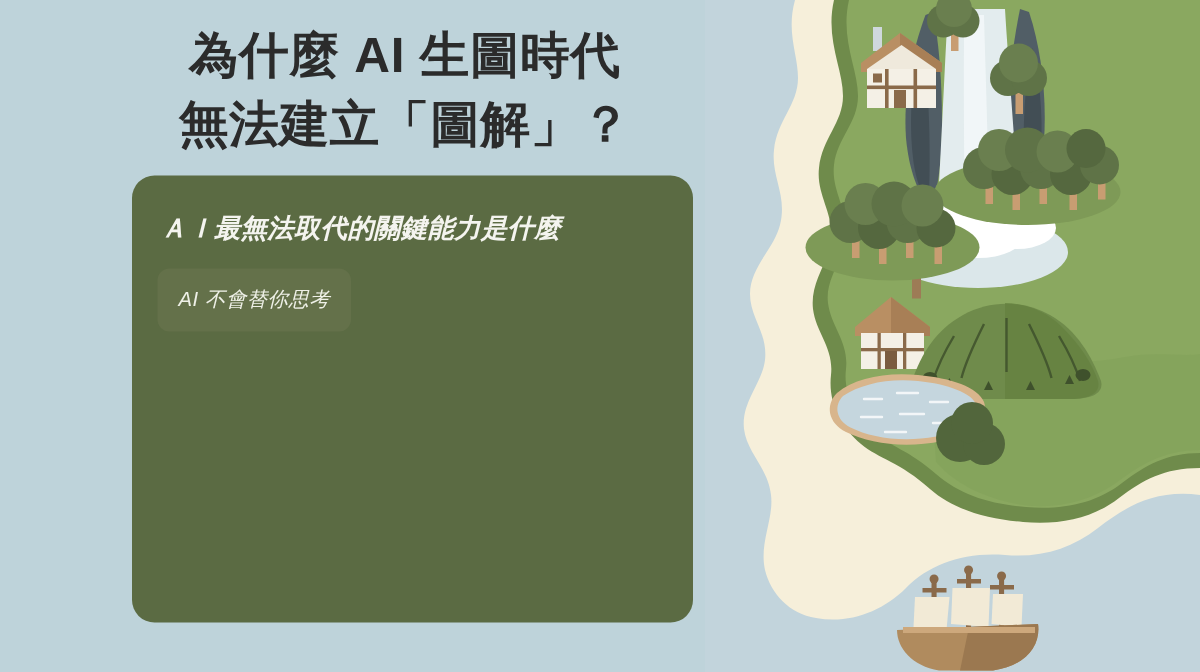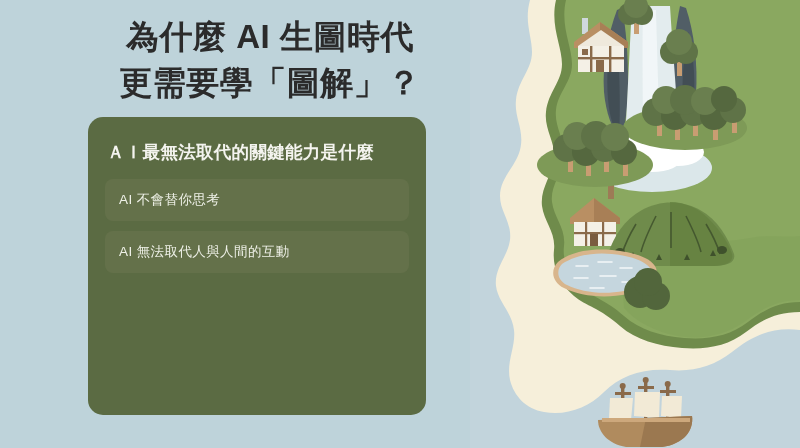--- a/index.html
+++ b/index.html
@@ -37,38 +37,39 @@
     font-weight: 700;
     line-height: 1.38;
     letter-spacing: 0.5px;
     white-space: nowrap;
   }
 
   
   #card {
     position: absolute;
     left: 88px; top: 117px;
-    width: 338px; height: 298px;
+    width: 374px; height: 298px;
     background: #5b6b43;
     border-radius: 15px;
     padding: 14px 17px 16px 17px;
+    font-style: italic;
   }
   #card-header {
     color: #f4f4ef;
     font-size: 17.5px;
     font-weight: 700;
     letter-spacing: 0.3px;
     padding: 6px 2px 0 2px;
     height: 46px;
     line-height: 30px;
     white-space: nowrap;
   }
   #card-list {
     display: flex;
-    flex-direction: column;
+    flex-direction: row;
     gap: 10px;
     margin-top: 2px;
   }
   .card-item {
     background: #64714a;
     border-radius: 8px;
     height: 42px;
     display: flex;
     align-items: center;
     padding: 0 14px;
@@ -269,28 +270,25 @@
         <path d="M128,420 L222,416 C224,430 214,444 192,447 L156,447 C138,444 128,432 128,420 Z" fill="#b08b5e"></path>
         <path d="M176,418 L222,416 C224,430 214,444 192,447 L170,447 Z" fill="#9b7850"></path>
         <rect x="132" y="418" width="88" height="4" fill="#cda87c"></rect>
       </g>
 
     </svg>
   </div>
 
   <div id="title-block">
     <div class="title-line">為什麼 AI 生圖時代</div>
-    <div class="title-line">更需要學「圖解」？</div>
+    <div class="title-line">無法建立「圖解」？</div>
   </div>
 
   <div id="card">
     <div id="card-header">ＡＩ最無法取代的關鍵能力是什麼</div>
     <div id="card-list">
       <div class="card-item">
         <span>AI 不會替你思考</span>
       </div>
-      <div class="card-item">
-        <span>AI 無法取代人與人間的互動</span>
-      </div>
     </div>
   </div>
 
 </div>
 
 </body></html>

